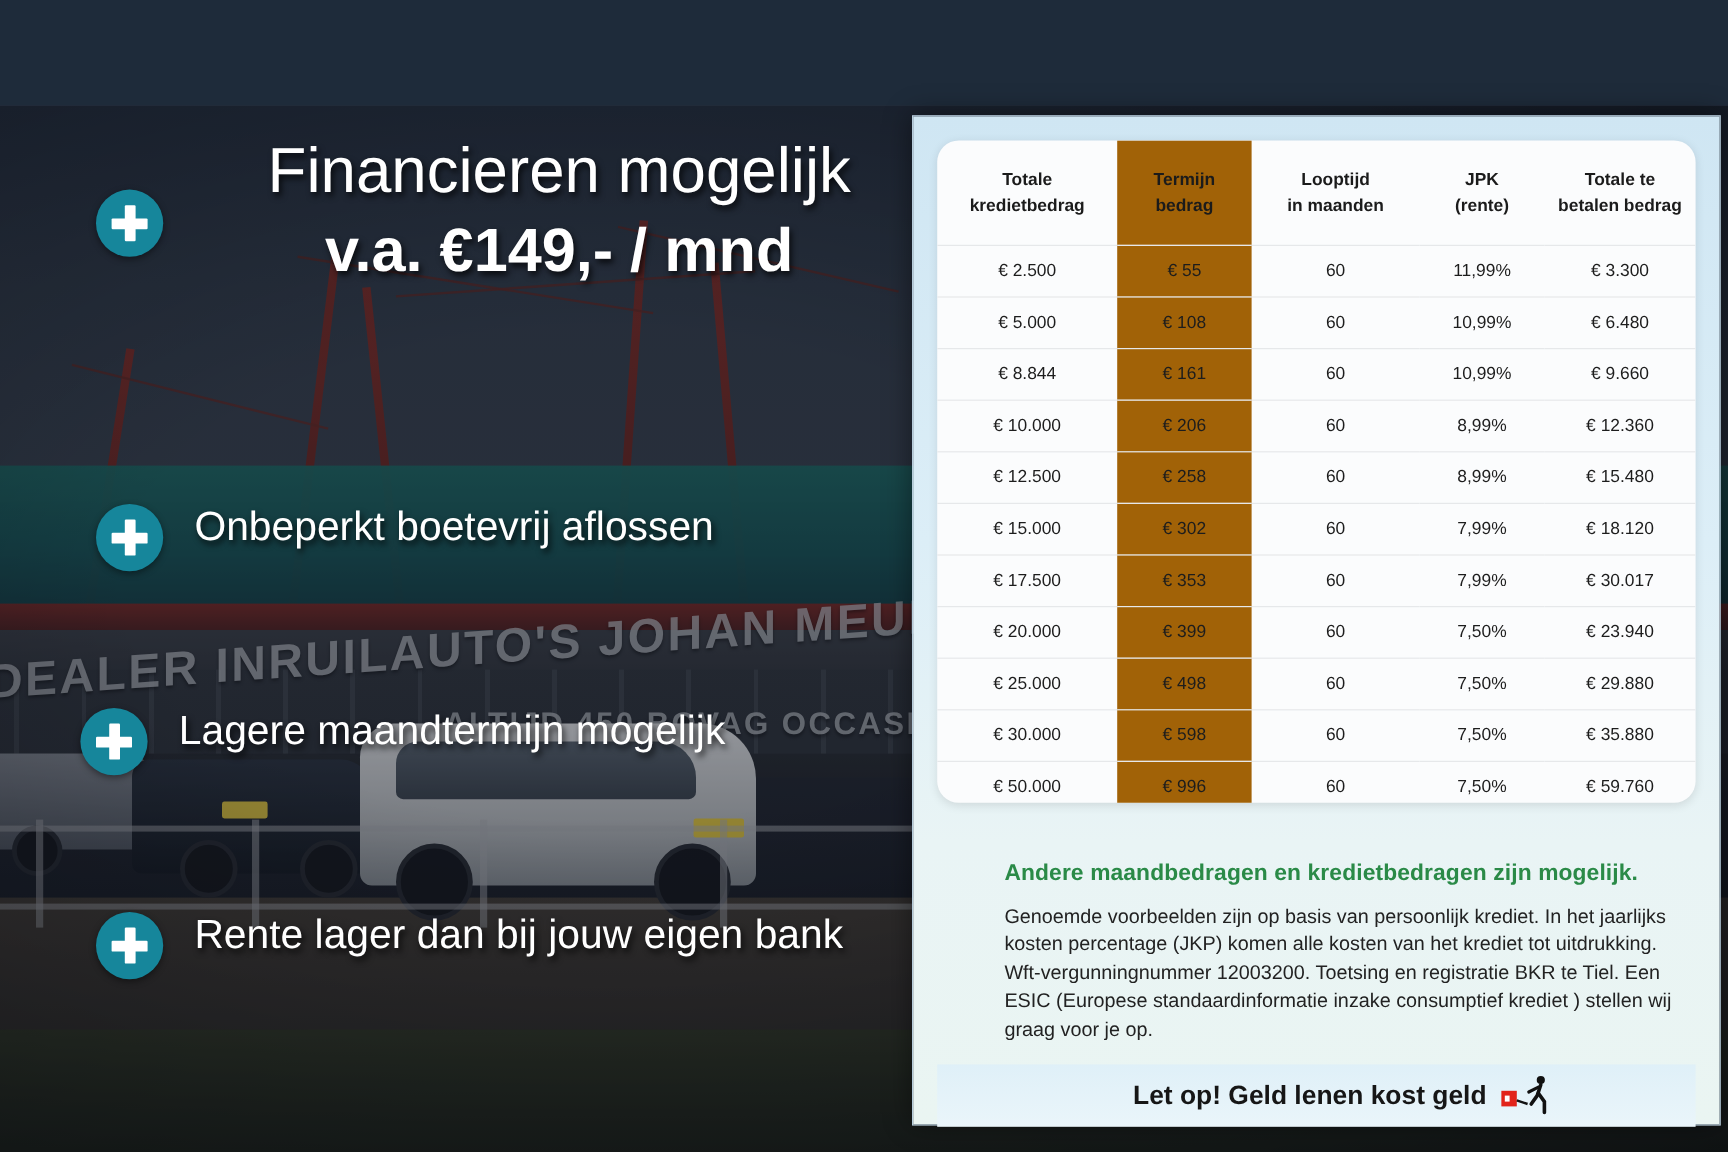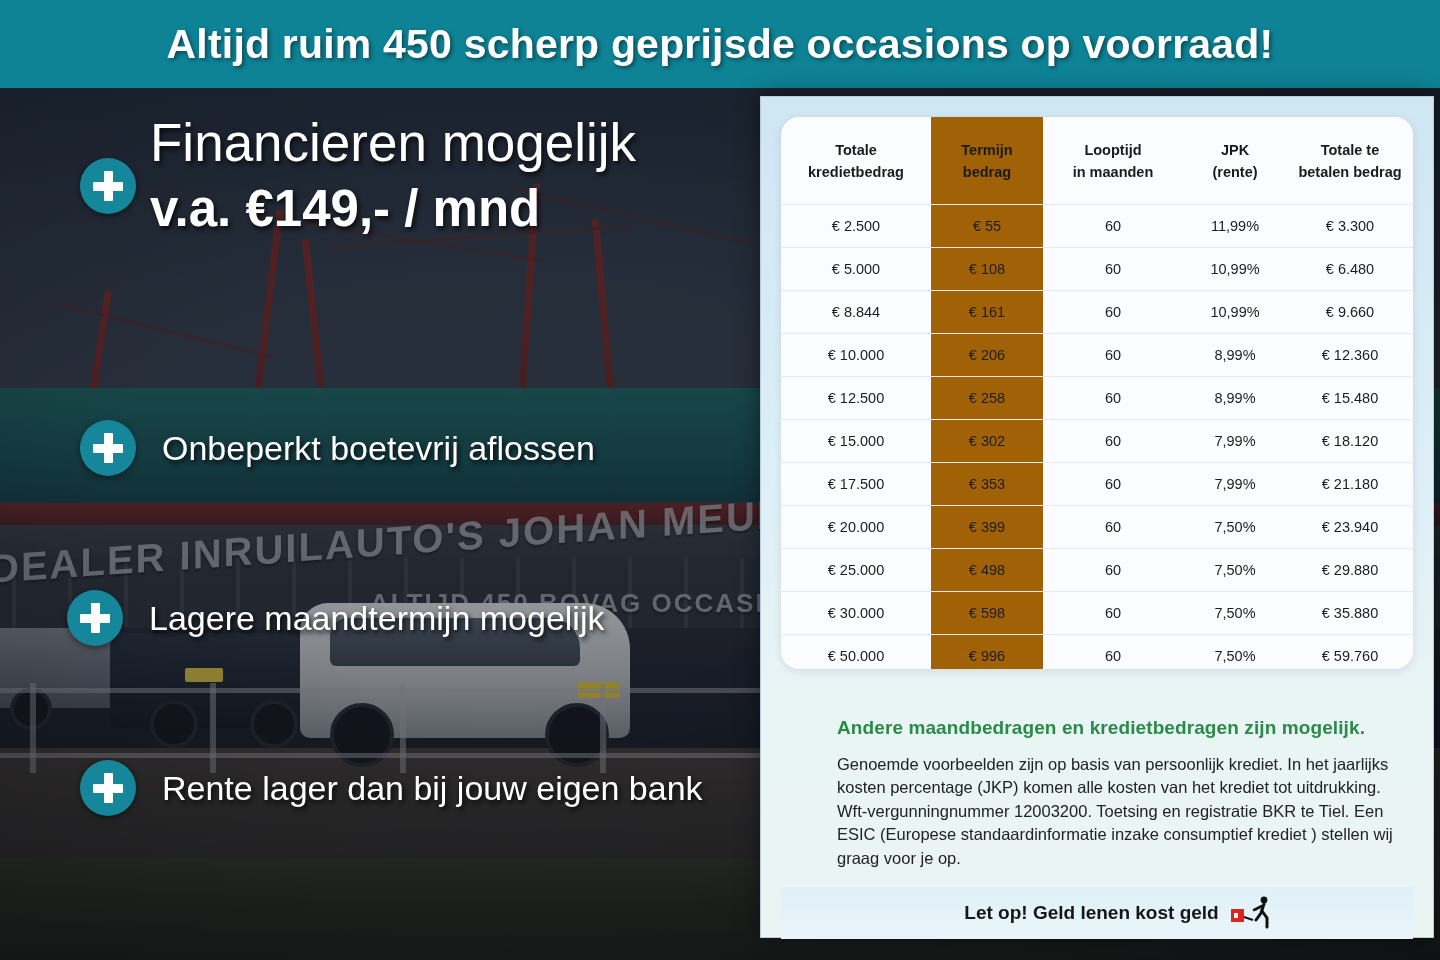--- a/index.html
+++ b/index.html
@@ -44,33 +44,33 @@
   .darken{position:absolute;left:0;top:0;width:1440px;height:872px;background:rgba(14,20,30,.42);}
 
   
   .banner{position:absolute;left:0;top:0;width:1440px;height:88px;background:#0e8396;
           display:flex;align-items:center;justify-content:center;z-index:5;}
   .banner-text{color:#ffffff;font-size:41px;font-weight:bold;letter-spacing:.2px;
           text-shadow:2px 2px 4px rgba(0,0,0,.45);white-space:nowrap;}
 
   
   .left{position:absolute;left:0;top:88px;width:760px;height:872px;z-index:6;}
-  .headline{position:absolute;left:150px;top:25px;width:600px;color:#fff;text-align:left;}
+  .headline{position:absolute;left:166px;top:25px;width:600px;color:#fff;text-align:center;}
   .headline .l1{font-size:53px;font-weight:400;line-height:1.12;
        text-shadow:2px 3px 5px rgba(0,0,0,.75);}
   .headline .l2{font-size:51px;font-weight:bold;line-height:1.2;margin-top:6px;
        text-shadow:2px 3px 5px rgba(0,0,0,.75);}
 
   .plus{position:absolute;width:56px;height:56px;border-radius:50%;background:#16869b;
         display:flex;align-items:center;justify-content:center;
         box-shadow:0 2px 6px rgba(0,0,0,.45);}
   .plus::before{content:"";position:absolute;width:30px;height:9px;background:#fff;border-radius:1px;}
   .plus::after{content:"";position:absolute;width:9px;height:30px;background:#fff;border-radius:1px;}
 
-  .bullet{position:absolute;display:flex;align-items:center;}
+  .bullet{position:absolute;display:flex;align-items:flex-start;}
   .bullet .btxt{margin-left:26px;color:#fff;font-size:34px;white-space:nowrap;
        text-shadow:2px 3px 5px rgba(0,0,0,.8);}
 
   
   .panel{position:absolute;left:760px;top:96px;width:672px;height:840px;
          background:linear-gradient(180deg,#cfe6f3 0%,#dceef7 42%,#e9f4f5 72%,#eaf5f2 100%);
          border:1px solid #b7cddc;z-index:6;}
   .card{position:absolute;left:20px;top:20px;width:632px;height:552px;
         background:#fbfcfd;border-radius:18px;box-shadow:0 2px 8px rgba(0,0,0,.10);
         overflow:hidden;}
@@ -87,21 +87,21 @@
   th.green{border-top:none;}
   .hdr-sub{display:block;}
 
   .note{position:absolute;left:76px;top:620px;width:560px;}
   .note .nt-title{color:#2a8a47;font-size:19px;font-weight:bold;letter-spacing:.1px;}
   .note .nt-body{color:#222;font-size:16.5px;line-height:1.42;margin-top:14px;}
 
   .warnbar{position:absolute;left:20px;top:790px;width:632px;height:52px;
         background:linear-gradient(180deg,#dff0f8 0%,#eaf5fa 100%);
         display:flex;align-items:center;justify-content:center;gap:12px;}
-  .warntext{font-size:19px;font-weight:bold;color:#161616;white-space:nowrap;margin-left:45px;}
+  .warntext{font-size:22px;font-weight:bold;color:#161616;white-space:nowrap;margin-left:45px;}
   .warnlogo{position:relative;width:44px;height:34px;}
 
   .panel-shadow{position:absolute;left:760px;top:96px;width:672px;height:840px;
         box-shadow:0 0 22px rgba(0,0,0,.45);pointer-events:none;z-index:5;}
 </style>
 </head>
 <body>
 
 <div class="stage">
 
@@ -146,23 +146,20 @@
     <div class="rail" style="left:30px;top:595px;width:6px;height:90px;"></div>
     <div class="rail" style="left:210px;top:595px;width:6px;height:90px;"></div>
     <div class="rail" style="left:400px;top:595px;width:6px;height:90px;"></div>
     <div class="rail" style="left:600px;top:595px;width:6px;height:90px;"></div>
 
     <div class="grass"></div>
     <div class="vign"></div>
     <div class="darken"></div>
   </div>
 
-  <div class="banner">
-    <div class="banner-text">Altijd ruim 450 scherp geprijsde occasions op voorraad!</div>
-  </div>
 
   <div class="left">
     <div class="plus" style="left:80px;top:70px;"></div>
     <div class="headline">
       <div class="l1">Financieren mogelijk</div>
       <div class="l2">v.a. €149,- / mnd</div>
     </div>
 
     <div class="bullet" style="left:80px;top:332px;">
       <div class="plus" style="position:relative;left:0;top:0;"></div>
@@ -257,21 +254,21 @@
             <td class="green">€ 302</td>
             <td>60</td>
             <td>7,99%</td>
             <td>€ 18.120</td>
           </tr>
           <tr>
             <td>€ 17.500</td>
             <td class="green">€ 353</td>
             <td>60</td>
             <td>7,99%</td>
-            <td>€ 21.180</td>
+            <td>€ 30.017</td>
           </tr>
           <tr>
             <td>€ 20.000</td>
             <td class="green">€ 399</td>
             <td>60</td>
             <td>7,50%</td>
             <td>€ 23.940</td>
           </tr>
           <tr>
             <td>€ 25.000</td>

